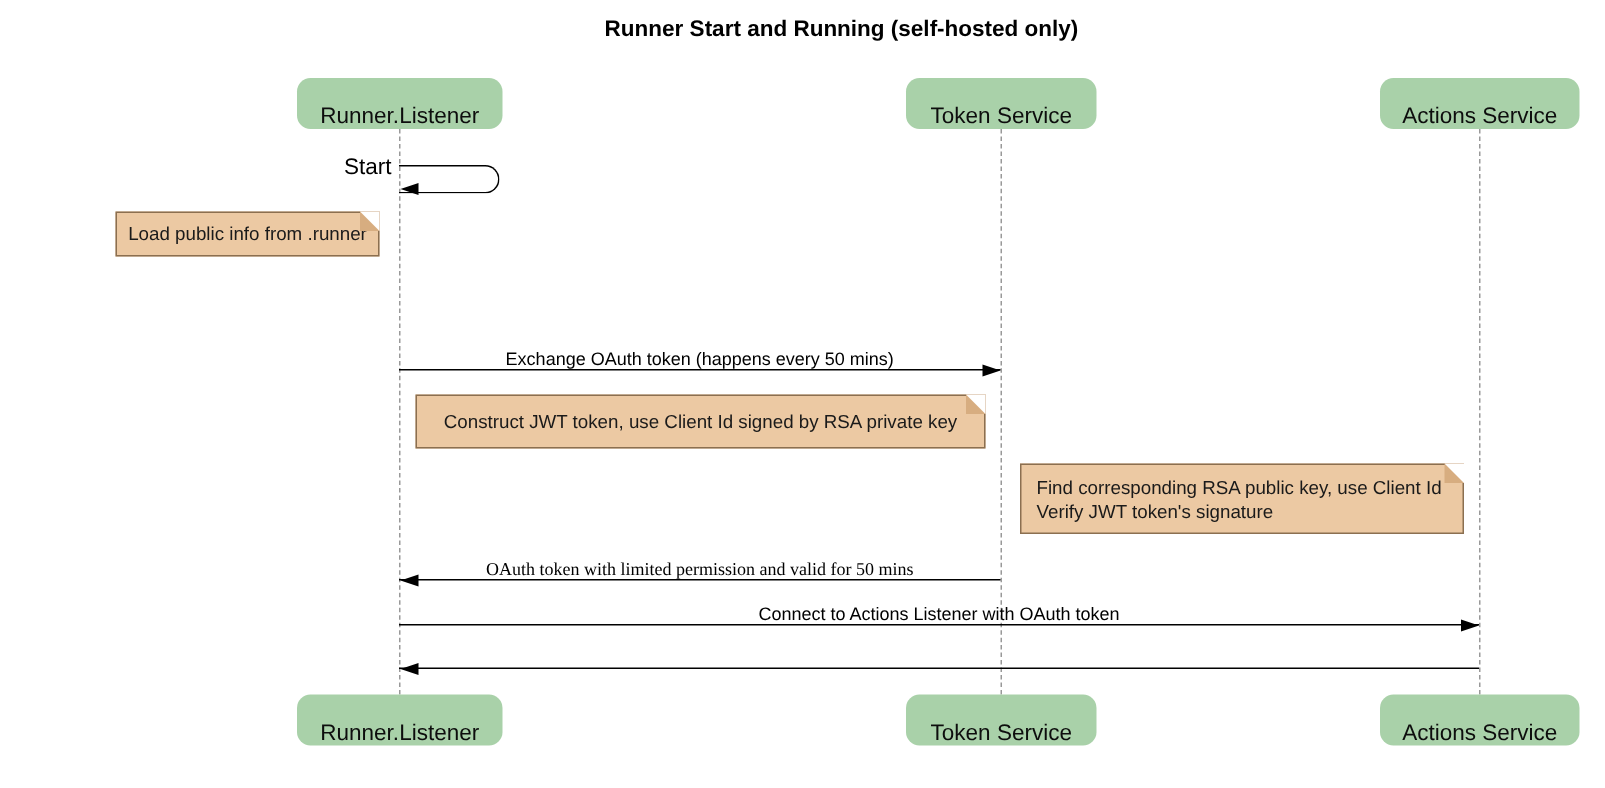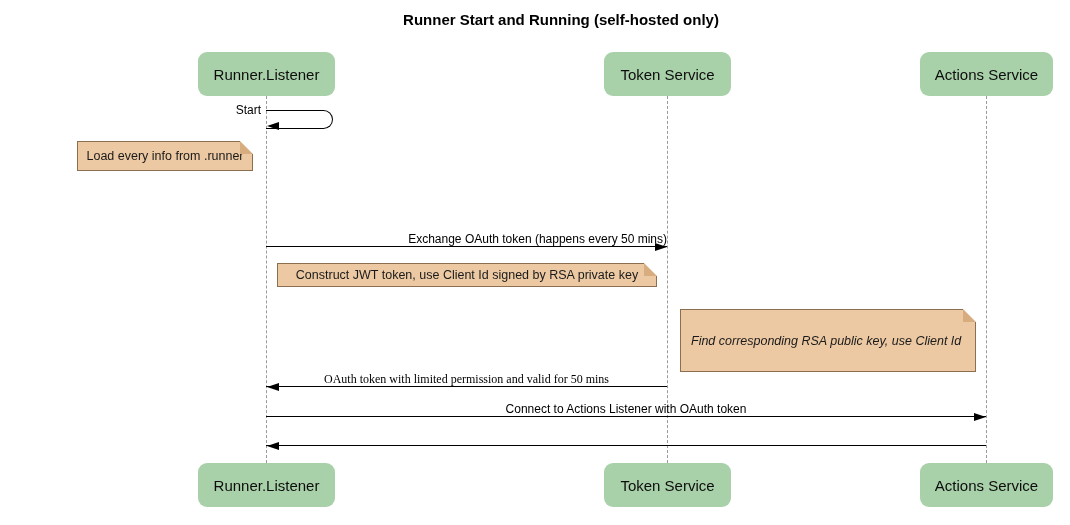--- a/index.html
+++ b/index.html
@@ -15,22 +15,22 @@
   html,body{margin:0;padding:0;background:var(--background);}
   .diagram{
     position:relative;width:1070px;height:525px;background:var(--background);
     font-family:"Liberation Sans",sans-serif;color:var(--text);overflow:hidden;
   }
   .title{
     position:absolute;left:0;top:11px;width:100%;text-align:center;
     font-size:15px;font-weight:bold;color:#000;padding-left:26px;
   }
   .actor{
-    position:absolute;height:44px;background:var(--actor_fill);
-    border-radius:9px;display:flex;align-items:center;justify-content:center;
+    position:absolute;height:34px;background:var(--actor_fill);
+    border-radius:9px;display:flex;align-items:flex-end;justify-content:center;
     font-size:15px;color:#0d0d0d;
   }
   .lifeline{
     position:absolute;top:86px;height:377px;width:0;
     border-left:1px dashed var(--lifeline);
   }
   .msg-label{
     position:absolute;font-size:12px;text-align:center;white-space:nowrap;color:#000;
   }
   .msg-line{
@@ -46,21 +46,21 @@
     border-top:4.5px solid transparent;border-bottom:4.5px solid transparent;
     border-right:12px solid var(--line);
   }
   .self-loop{
     position:absolute;left:266px;top:110px;width:66px;height:17px;
     border:1.5px solid var(--line);border-left:none;
     border-radius:0 10px 10px 0;
   }
   .start-label{
     position:absolute;left:181px;top:103px;width:80px;text-align:right;
-    font-size:12px;white-space:nowrap;color:#000;
+    font-size:15px;white-space:nowrap;color:#000;
   }
   .note{
     position:absolute;background:var(--note_fill);border:1px solid var(--note_border);
     font-size:12.5px;color:#1a1a1a;box-sizing:border-box;
     display:flex;align-items:center;justify-content:center;text-align:center;
   }
   .note::before{
     content:"";position:absolute;top:-1px;right:-1px;width:0;height:0;
     border-style:solid;border-width:0 13px 13px 0;
     border-color:var(--background) var(--background) var(--note_fold) var(--note_fold);
@@ -89,34 +89,35 @@
   </div>
   <div class="actor" style="left:920px;top:52px;width:133px;">
     <span>Actions Service</span>
   </div>
 
   <div class="start-label">Start</div>
   <div class="self-loop"></div>
   <div class="arrow-left" style="left:267px;top:122px;"></div>
 
   <div class="note" style="left:77px;top:141px;width:176px;height:30px;">
-    <span>Load every info from .runner</span>
+    <span>Load public info from .runner</span>
   </div>
 
 
-  <div class="msg-label" style="left:266px;top:232px;width:401px;text-align:right;">Exchange OAuth token (happens every 50 mins)</div>
+  <div class="msg-label" style="left:266px;top:232px;width:401px;">Exchange OAuth token (happens every 50 mins)</div>
   <div class="msg-line" style="left:266px;top:246px;width:401px;"></div>
   <div class="arrow-right" style="left:655px;top:243px;"></div>
 
-  <div class="note" style="left:277px;top:263px;width:380px;height:24px;">
+  <div class="note" style="left:277px;top:263px;width:380px;height:36px;">
     <span>Construct JWT token, use Client Id signed by RSA private key</span>
   </div>
 
-  <div class="note multiline" style="left:680px;top:309px;width:296px;height:63px;font-style:italic;">
+  <div class="note multiline" style="left:680px;top:309px;width:296px;height:47px;">
     <span>Find corresponding RSA public key, use Client Id</span>
+    <span>Verify JWT token's signature</span>
   </div>
 
   <div class="msg-label" style="left:266px;top:372px;width:401px;font-family:Liberation Serif, serif;">OAuth token with limited permission and valid for 50 mins</div>
   <div class="msg-line" style="left:266px;top:386px;width:401px;"></div>
   <div class="arrow-left" style="left:267px;top:383px;"></div>
 
   <div class="msg-label" style="left:266px;top:402px;width:720px;">Connect to Actions Listener with OAuth token</div>
   <div class="msg-line" style="left:266px;top:416px;width:720px;"></div>
   <div class="arrow-right" style="left:974px;top:413px;"></div>
 

